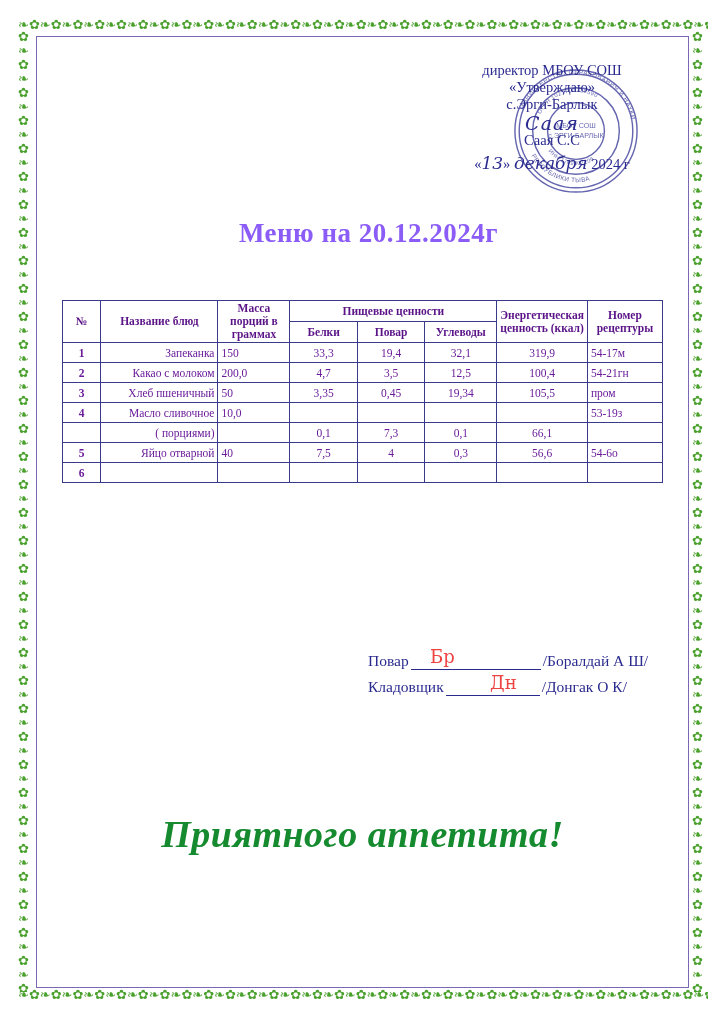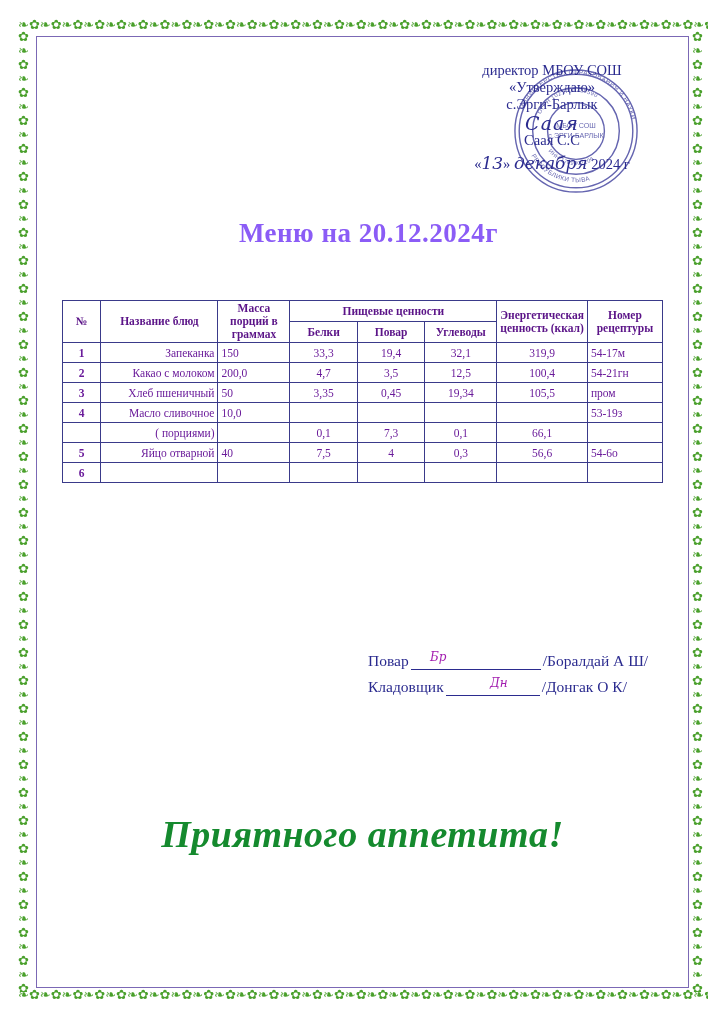--- a/index.html
+++ b/index.html
@@ -171,23 +171,22 @@
   .sig-row .rule {
     flex: 0 0 auto;
     border-bottom: 1px solid #2b2b8f;
     margin: 0 2px 4px 2px;
     height: 1px;
   }
   .sig-row .nm { }
   .scribble {
     position: absolute;
     font-family: "DejaVu Serif", serif;
-    font-style: italic;
-    color: #a21caf;
-    font-size: 12px;
+    color: #ef4444;
+    font-size: 18px;
     pointer-events: none;
   }
 
   
   .bon-appetit {
     position: absolute;
     left: 0; right: 0;
     top: 812px;
     text-align: center;
     color: #158a2e;

